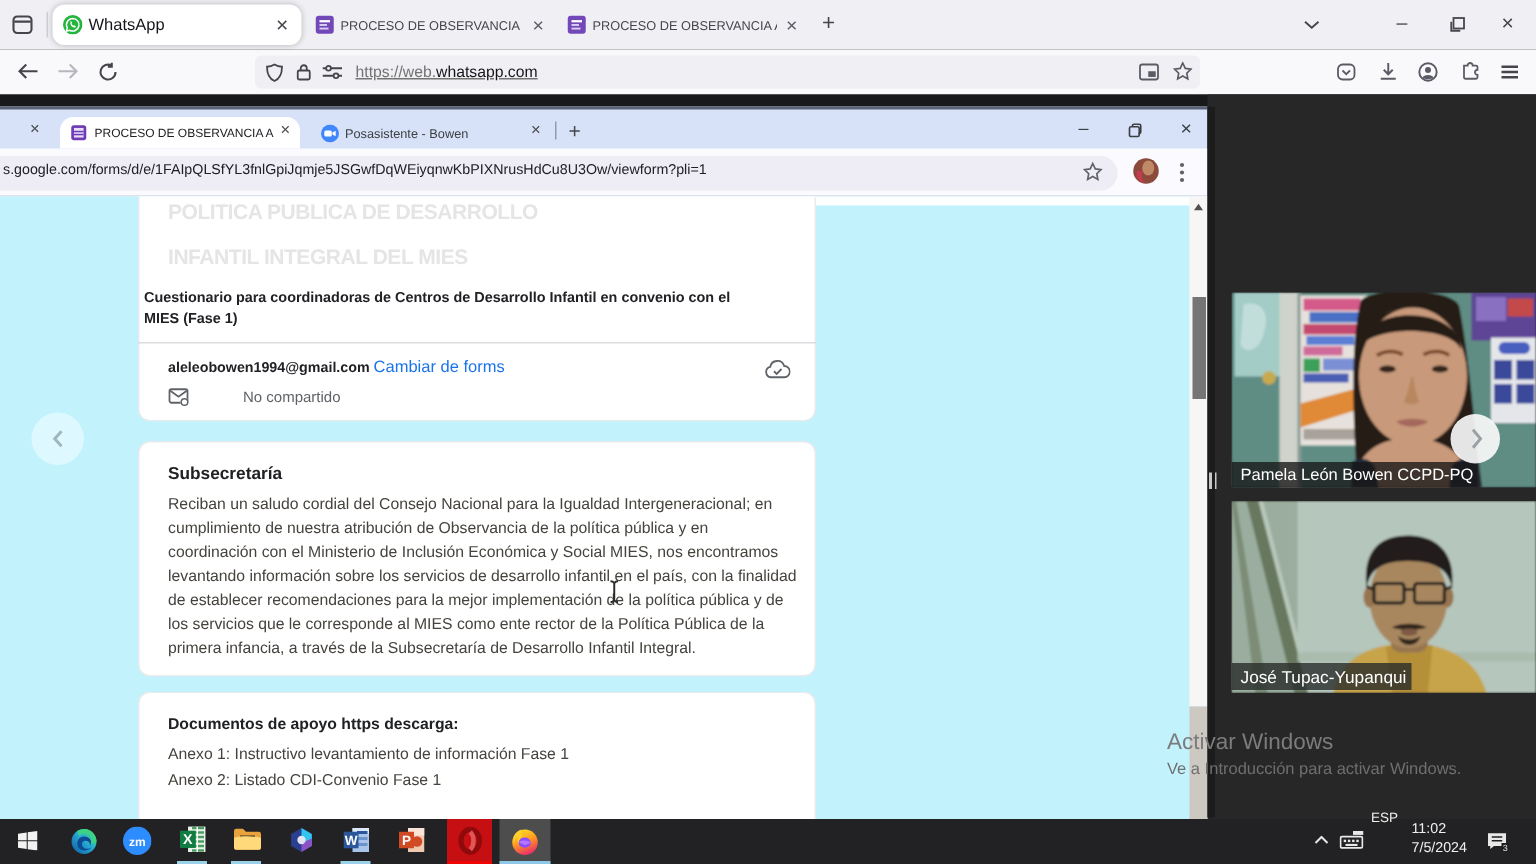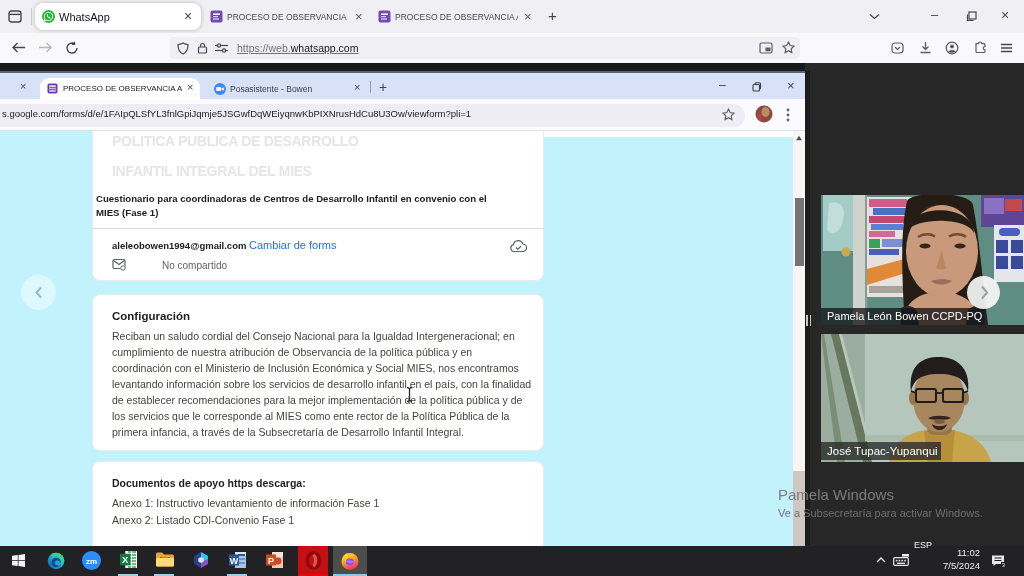--- a/index.html
+++ b/index.html
@@ -183,21 +183,21 @@
     <circle cx="11" cy="10" r="2.2" fill="none" stroke="#5f6368" stroke-width="1"></circle>
 </svg>
 <div class="abs" style="left:135px;top:260px;font-size:10px;color:#5f6368;margin-left:27px;">No compartido</div>
 
 <div class="abs" style="left:21px;top:275px;width:35px;height:35px;border-radius:50%;background:rgba(255,255,255,0.45);"></div>
 <svg class="abs" style="left:34px;top:286px" width="9" height="13" viewBox="0 0 9 13">
     <path d="M7 1.5 L2.5 6.5 L7 11.5" fill="none" stroke="#9fb6ba" stroke-width="2"></path>
   </svg>
 
 <div class="abs" style="left:92px;top:294px;width:452px;height:157px;background:#fff;border-radius:8px;border:1px solid #e8eaed;"></div>
-<div class="abs" style="left:112px;top:310px;font-size:11.5px;font-weight:bold;color:#202124;">Configuración</div>
+<div class="abs" style="left:112px;top:310px;font-size:11.5px;font-weight:bold;color:#202124;">Subsecretaría</div>
 <div class="abs" style="left:112px;top:328px;width:422px;font-size:10.5px;line-height:16px;color:#46433e;">Reciban un saludo cordial del Consejo Nacional para la Igualdad Intergeneracional; en<br>cumplimiento de nuestra atribución de Observancia de la política pública y en<br>coordinación con el Ministerio de Inclusión Económica y Social MIES, nos encontramos<br>levantando información sobre los servicios de desarrollo infantil en el país, con la finalidad<br>de establecer recomendaciones para la mejor implementación de la política pública y de<br>los servicios que le corresponde al MIES como ente rector de la Política Pública de la<br>primera infancia, a través de la Subsecretaría de Desarrollo Infantil Integral.</div>
 
 <svg class="abs" style="left:405px;top:386px" width="9" height="17" viewBox="0 0 9 17">
     <path d="M2 1.5 C3 1.5 4 2 4.5 2.8 C5 2 6 1.5 7 1.5 M4.5 2.8 V14.2 M2 15.5 C3 15.5 4 15 4.5 14.2 C5 15 6 15.5 7 15.5" fill="none" stroke="#2a2a2a" stroke-width="1.3"></path>
   </svg>
 
 <div class="abs" style="left:92px;top:461px;width:452px;height:85px;background:#fff;border-radius:8px 8px 0 0;border:1px solid #e8eaed;border-bottom:none;"></div>
 <div class="abs" style="left:112px;top:477px;font-size:10.5px;font-weight:bold;color:#202124;">Documentos de apoyo https descarga:</div>
 <div class="abs" style="left:112px;top:495px;width:422px;font-size:10.5px;line-height:17px;color:#46433e;">Anexo 1: Instructivo levantamiento de información Fase 1<br>Anexo 2: Listado CDI-Convenio Fase 1</div>
 
@@ -315,22 +315,22 @@
 
   <path d="M107 84 C113 81 124 81 130 84 C127 86.5 110 86.5 107 84 Z" fill="#33261d"></path>
   <path d="M111 90 C115 93 122 93 126 90 C124 98 113 98 111 90 Z" fill="#33261d"></path>
   <ellipse cx="118.5" cy="87.5" rx="5.5" ry="2.5" fill="#7e5a44"></ellipse>
   </g>
 
   <rect x="0" y="108" width="120" height="18" fill="rgba(40,44,42,0.8)"></rect>
   <text x="6" y="121" font-family="Liberation Sans, sans-serif" font-size="11.5" fill="#fff">José Tupac-Yupanqui</text>
 </svg>
 
-<div class="abs" style="left:778px;top:486px;font-size:15px;color:#7c7c7c;">Pamela Windows</div>
-<div class="abs" style="left:778px;top:507px;font-size:11px;color:#6f6f6f;">Ve a Subsecretaría para activar Windows.</div>
+<div class="abs" style="left:778px;top:486px;font-size:15px;color:#7c7c7c;">Activar Windows</div>
+<div class="abs" style="left:778px;top:507px;font-size:11px;color:#6f6f6f;">Ve a Introducción para activar Windows.</div>
 
 <div class="abs" id="taskbar" style="left:0;top:546px;width:1024px;height:30px;background:#222224;"></div>
 
 <svg class="abs" style="left:12px;top:553.5px" width="13" height="13" viewBox="0 0 13 13">
   <path d="M0 1.8 L5.8 1 V6.2 H0 Z" fill="#f2f2f2"></path>
   <path d="M6.5 0.9 L13 0 V6.2 H6.5 Z" fill="#f2f2f2"></path>
   <path d="M0 6.9 H5.8 V12 L0 11.2 Z" fill="#f2f2f2"></path>
   <path d="M6.5 6.9 H13 V13 L6.5 12.1 Z" fill="#f2f2f2"></path>
 </svg>
 
@@ -426,19 +426,19 @@
 <svg class="abs" style="left:893px;top:554px" width="16" height="12" viewBox="0 0 16 12">
   <rect x="0.7" y="3.7" width="14.6" height="7.6" rx="1" fill="none" stroke="#e8e8e8" stroke-width="1.2"></rect>
   <rect x="2.8" y="5.8" width="1.6" height="1.6" fill="#e8e8e8"></rect>
     <rect x="5.6" y="5.8" width="1.6" height="1.6" fill="#e8e8e8"></rect>
     <rect x="8.4" y="5.8" width="1.6" height="1.6" fill="#e8e8e8"></rect>
     <rect x="11.2" y="5.8" width="1.6" height="1.6" fill="#e8e8e8"></rect>
   <rect x="4" y="8.6" width="8" height="1.4" fill="#e8e8e8"></rect>
   <rect x="9" y="0" width="7" height="2.6" fill="#e8e8e8"></rect>
 </svg>
 <div class="abs" style="left:914px;top:540px;font-size:9px;color:#eee;">ESP</div>
-<div class="abs" style="left:941px;top:546px;width:39px;font-size:9.5px;color:#eee;text-align:right;line-height:13px;">11:02<br>7/5/2024</div>
+<div class="abs" style="left:941px;top:546px;width:39px;font-size:9.5px;color:#eee;text-align:left;line-height:13px;">11:02<br>7/5/2024</div>
 <svg class="abs" style="left:991px;top:554px" width="15" height="14" viewBox="0 0 15 14">
   <path d="M1 1.5 H13 V10 H5 L2.5 12 V10 H1 Z" fill="#e8e8e8"></path>
   <path d="M3.5 4 h7 M3.5 6.5 h7" stroke="#1d1d1f" stroke-width="1"></path>
   <rect x="10" y="8" width="5" height="6" fill="#1d1d1f"></rect>
   <text x="12.5" y="13.2" font-family="Liberation Sans, sans-serif" font-size="6" fill="#e8e8e8" text-anchor="middle">3</text>
 </svg>
 
 </body></html>

